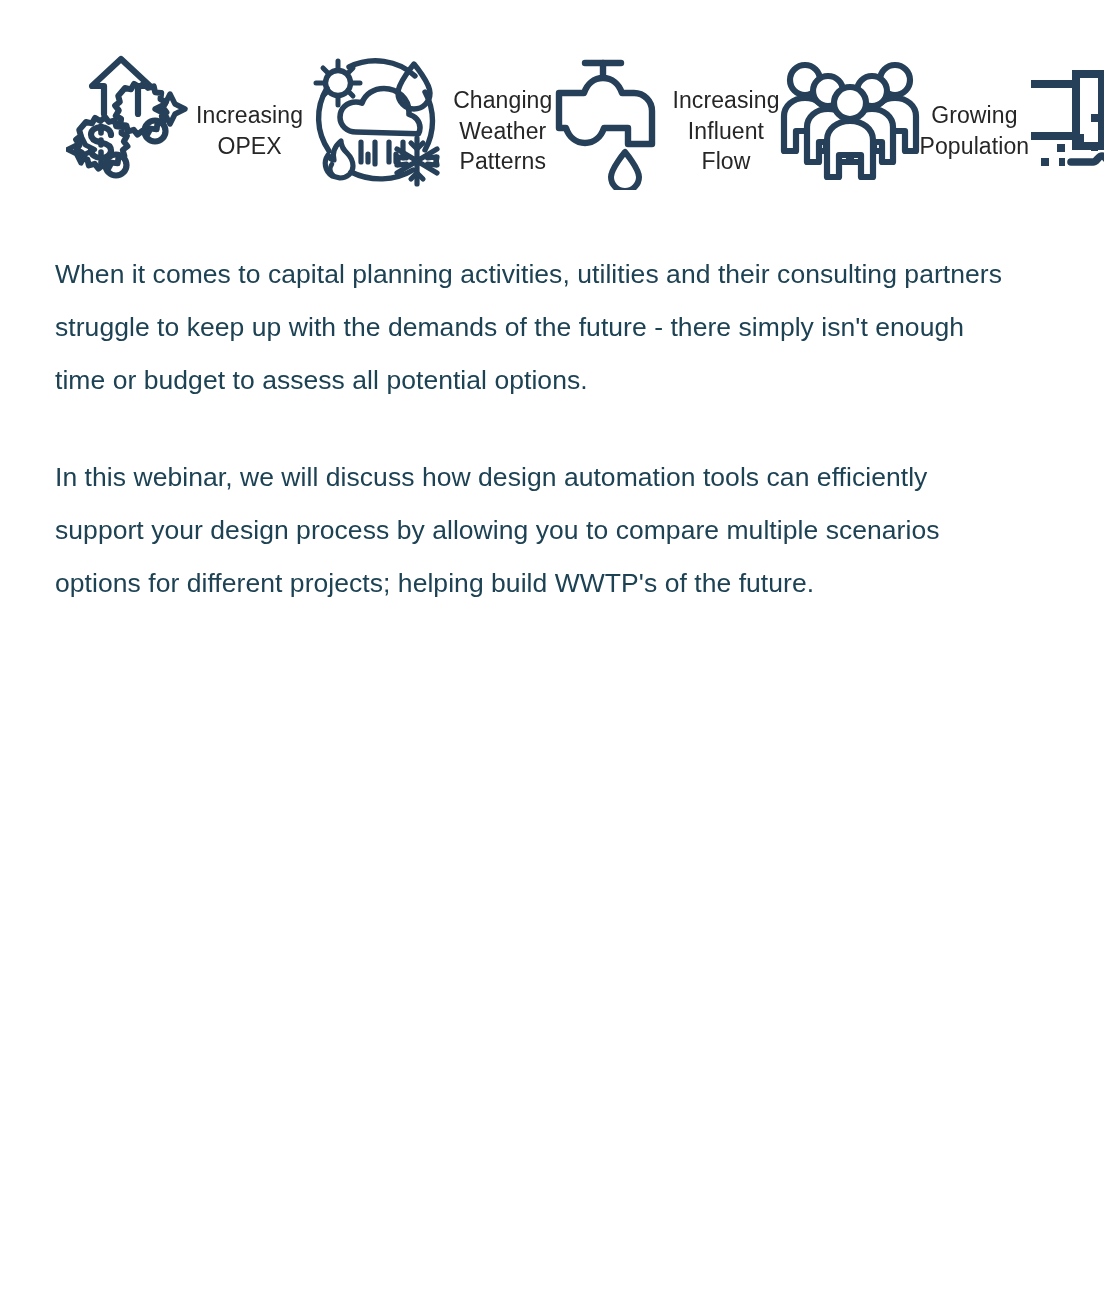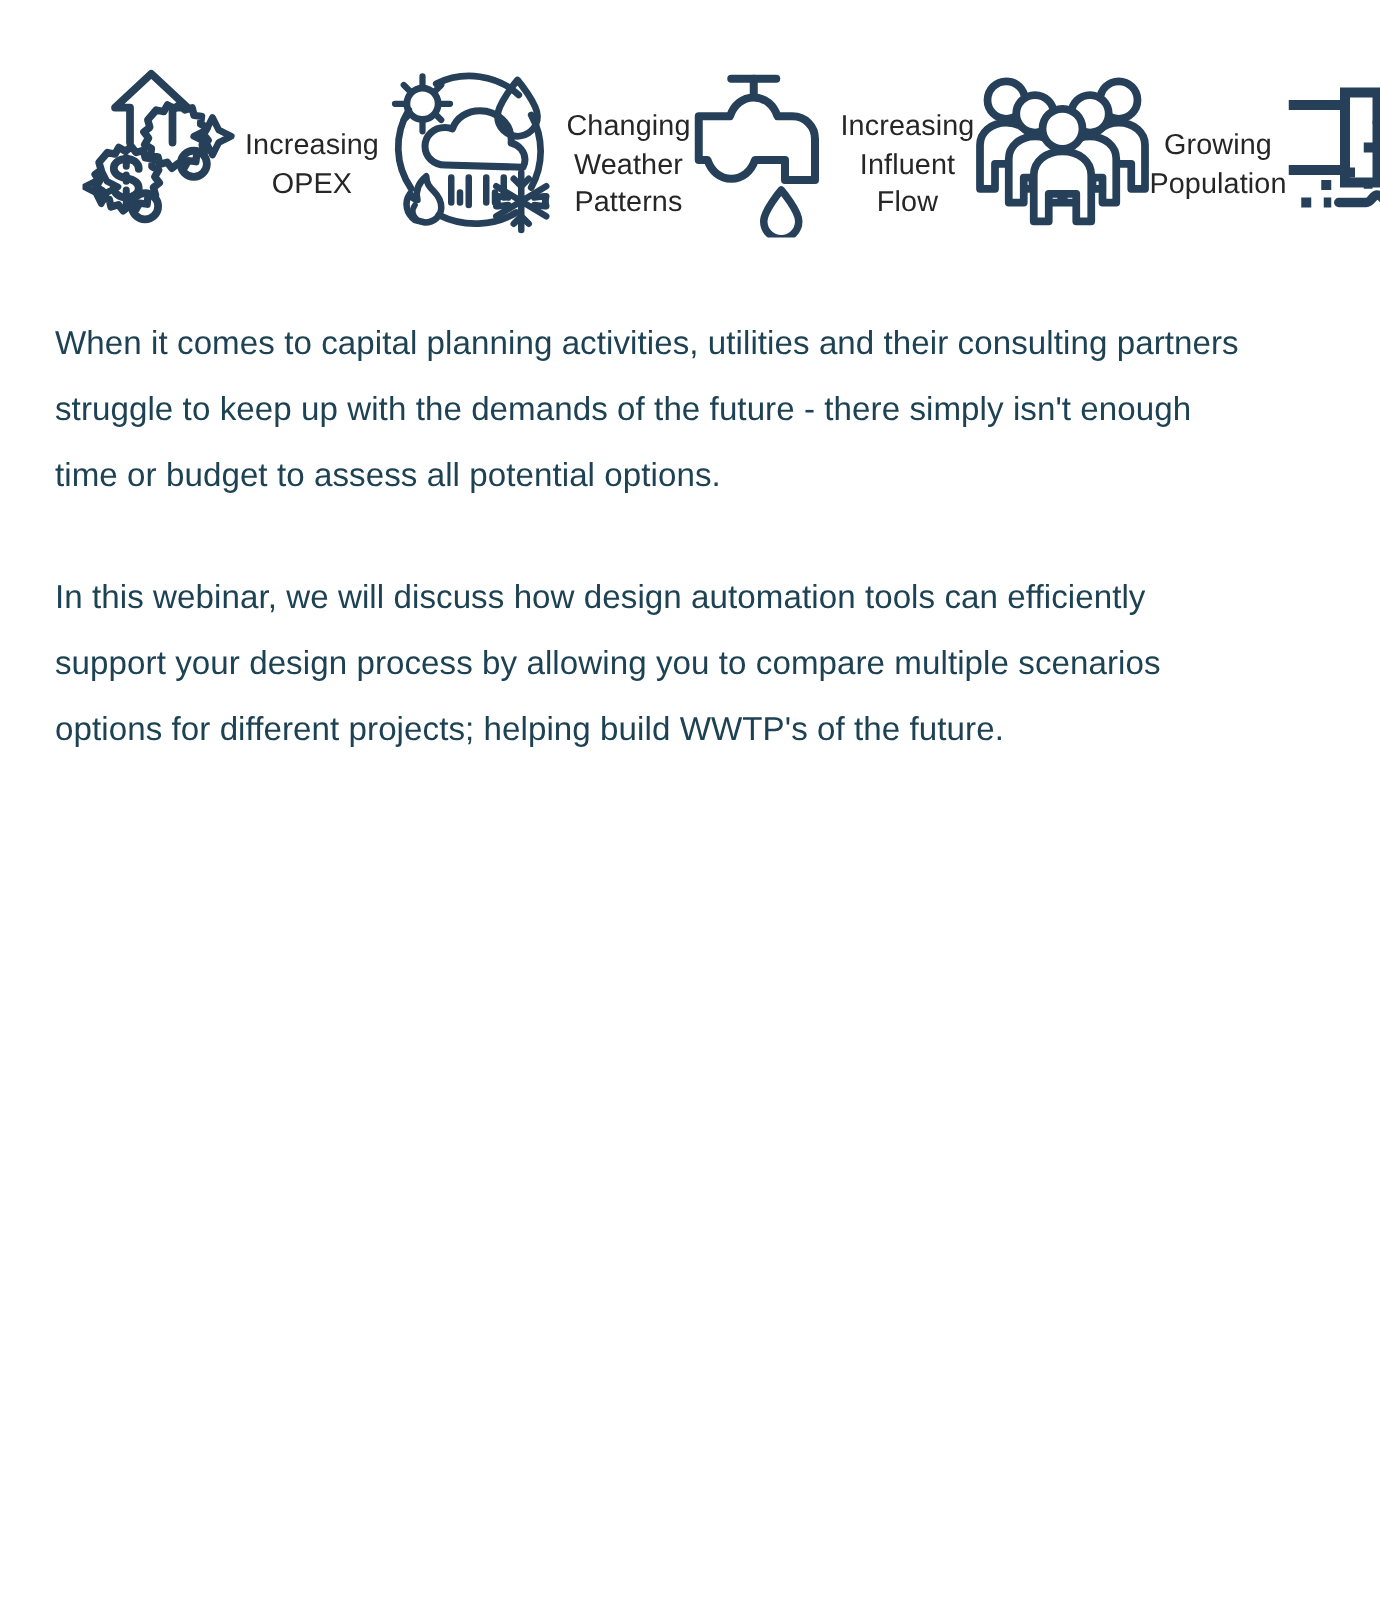--- a/index.html
+++ b/index.html
@@ -70,21 +70,21 @@
     box-sizing: border-box;
   }
 
   
   .body-copy {
     margin: 52px 0 0 0;
     padding: 0 46px 0 44px;
     box-sizing: border-box;
   }
   .body-copy p {
-    margin: 0 0 44px 0;
+    margin: 0 0 44px 11px;
     font-size: 26.5px;
     line-height: 2.0;
     color: #1d4254;
     max-width: 950px;
     letter-spacing: 0.05px;
   }
   .body-copy p:last-child {
     margin-bottom: 0;
   }
 </style>

